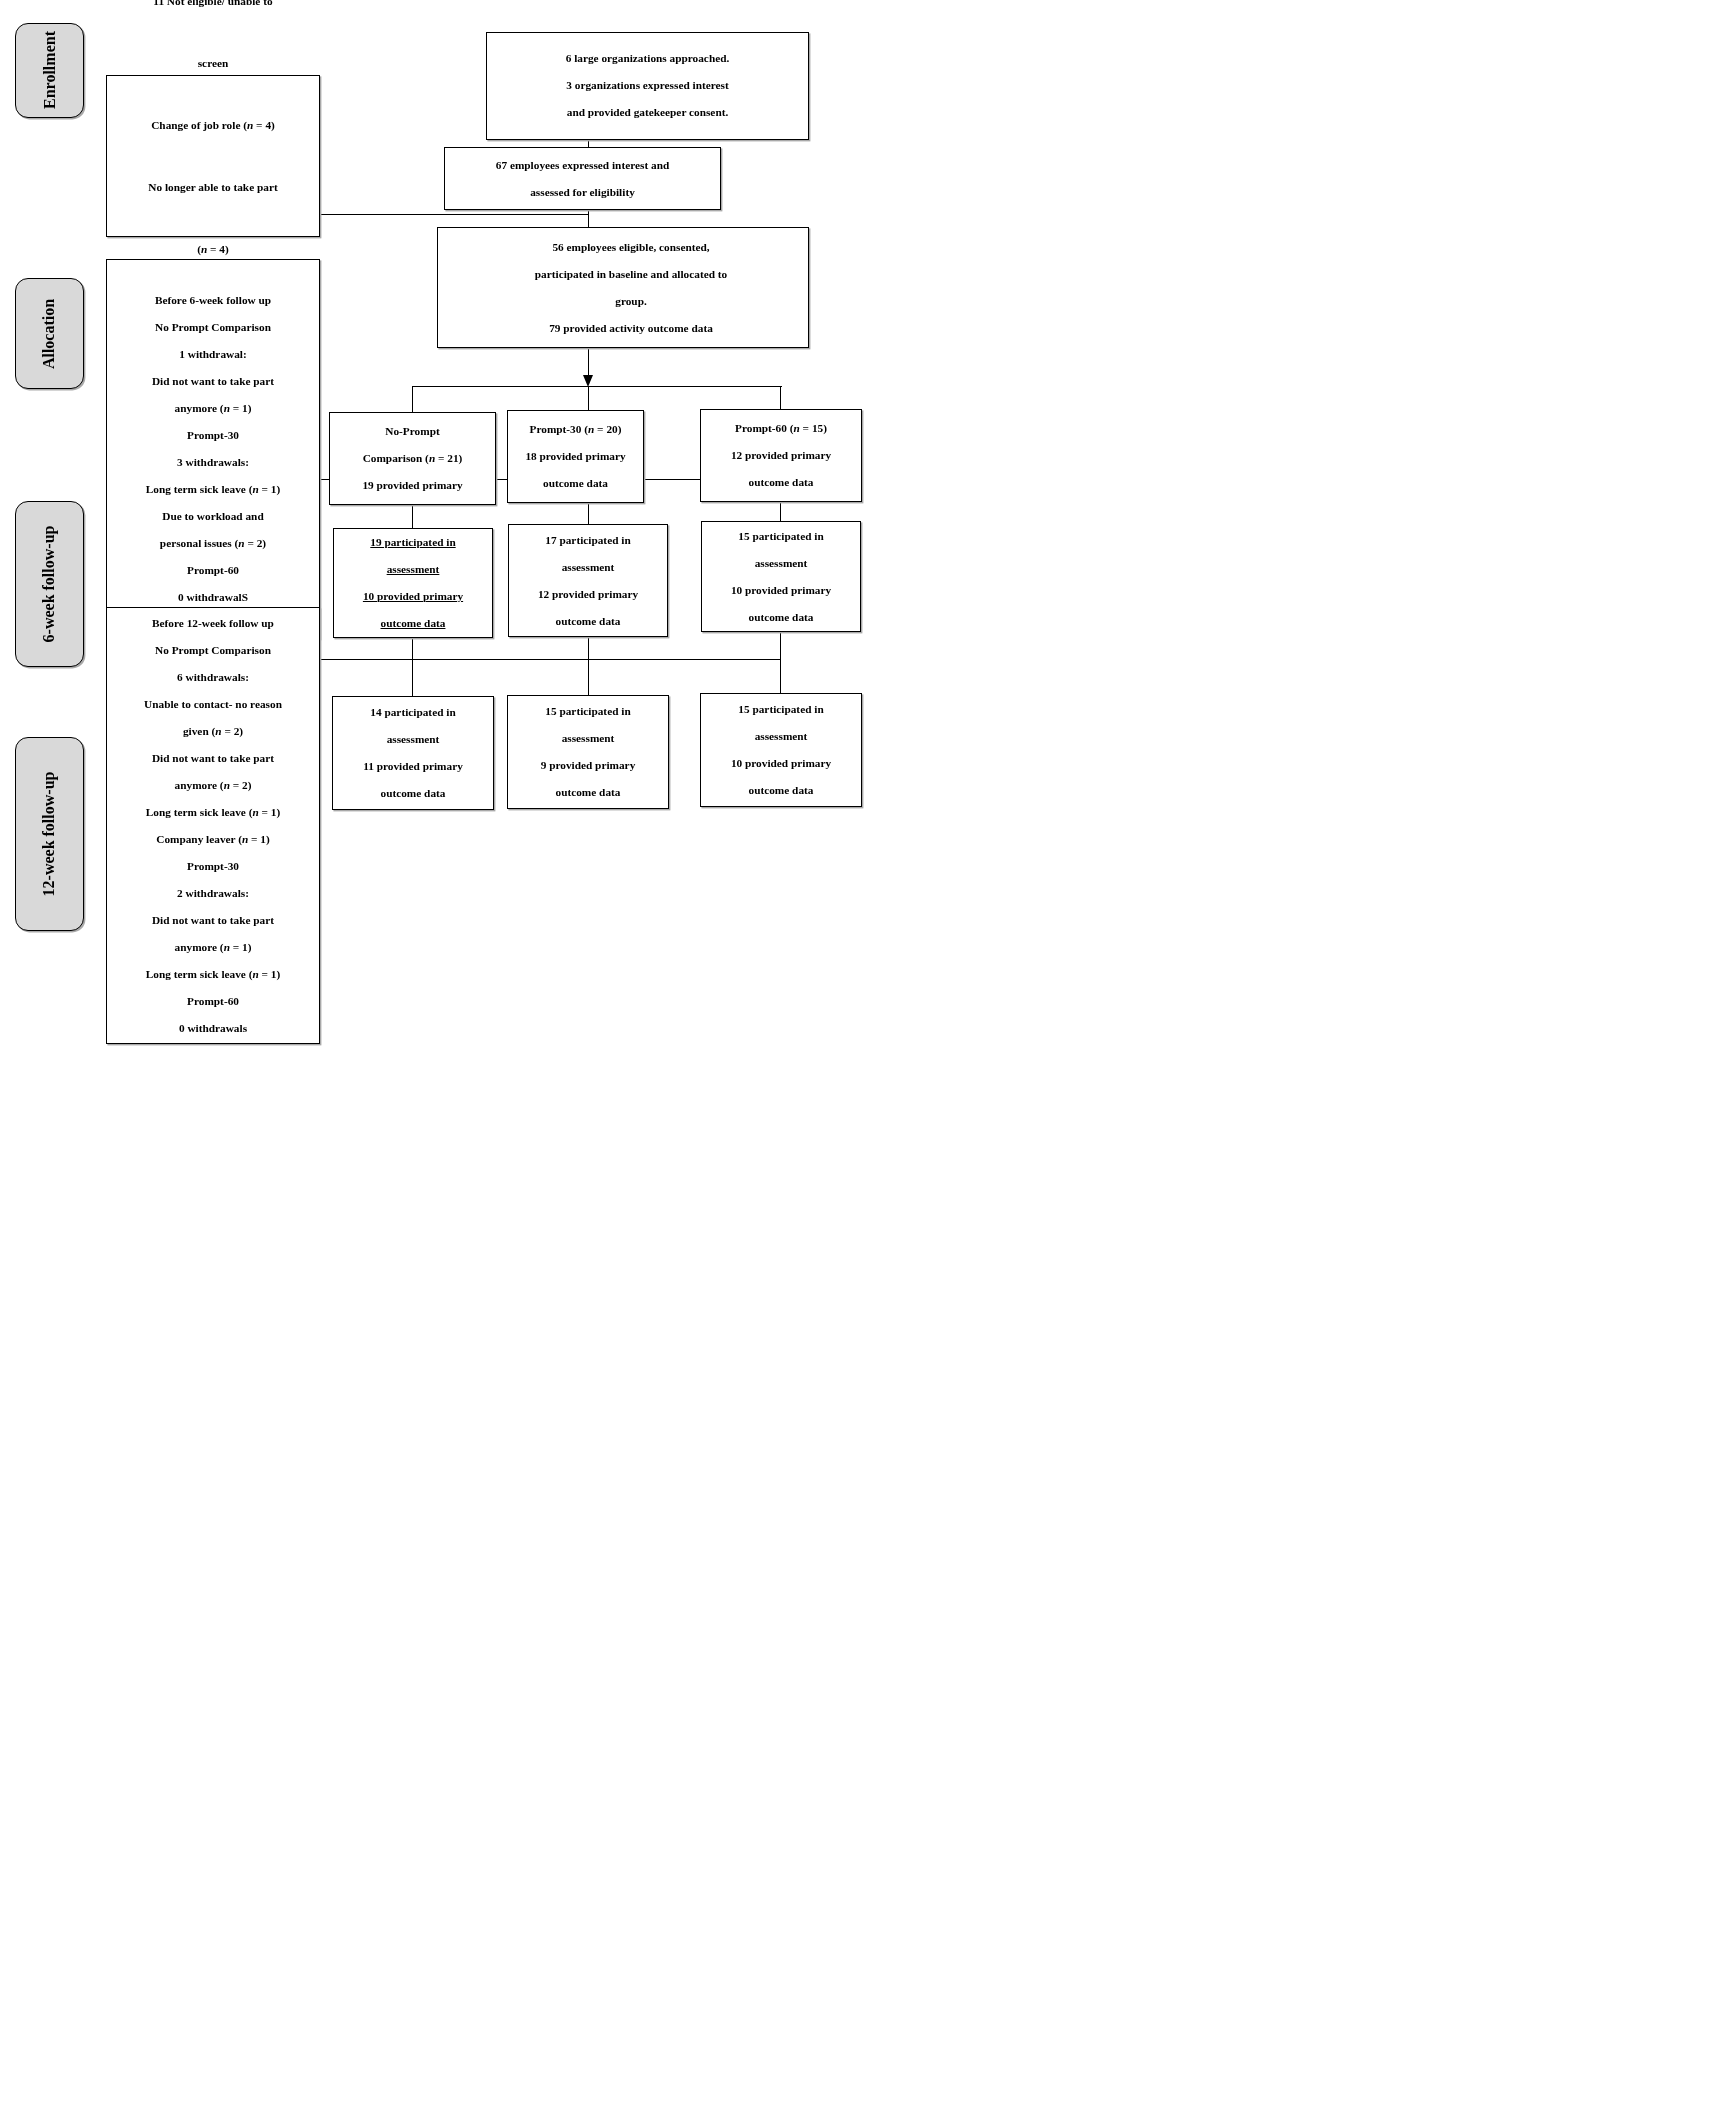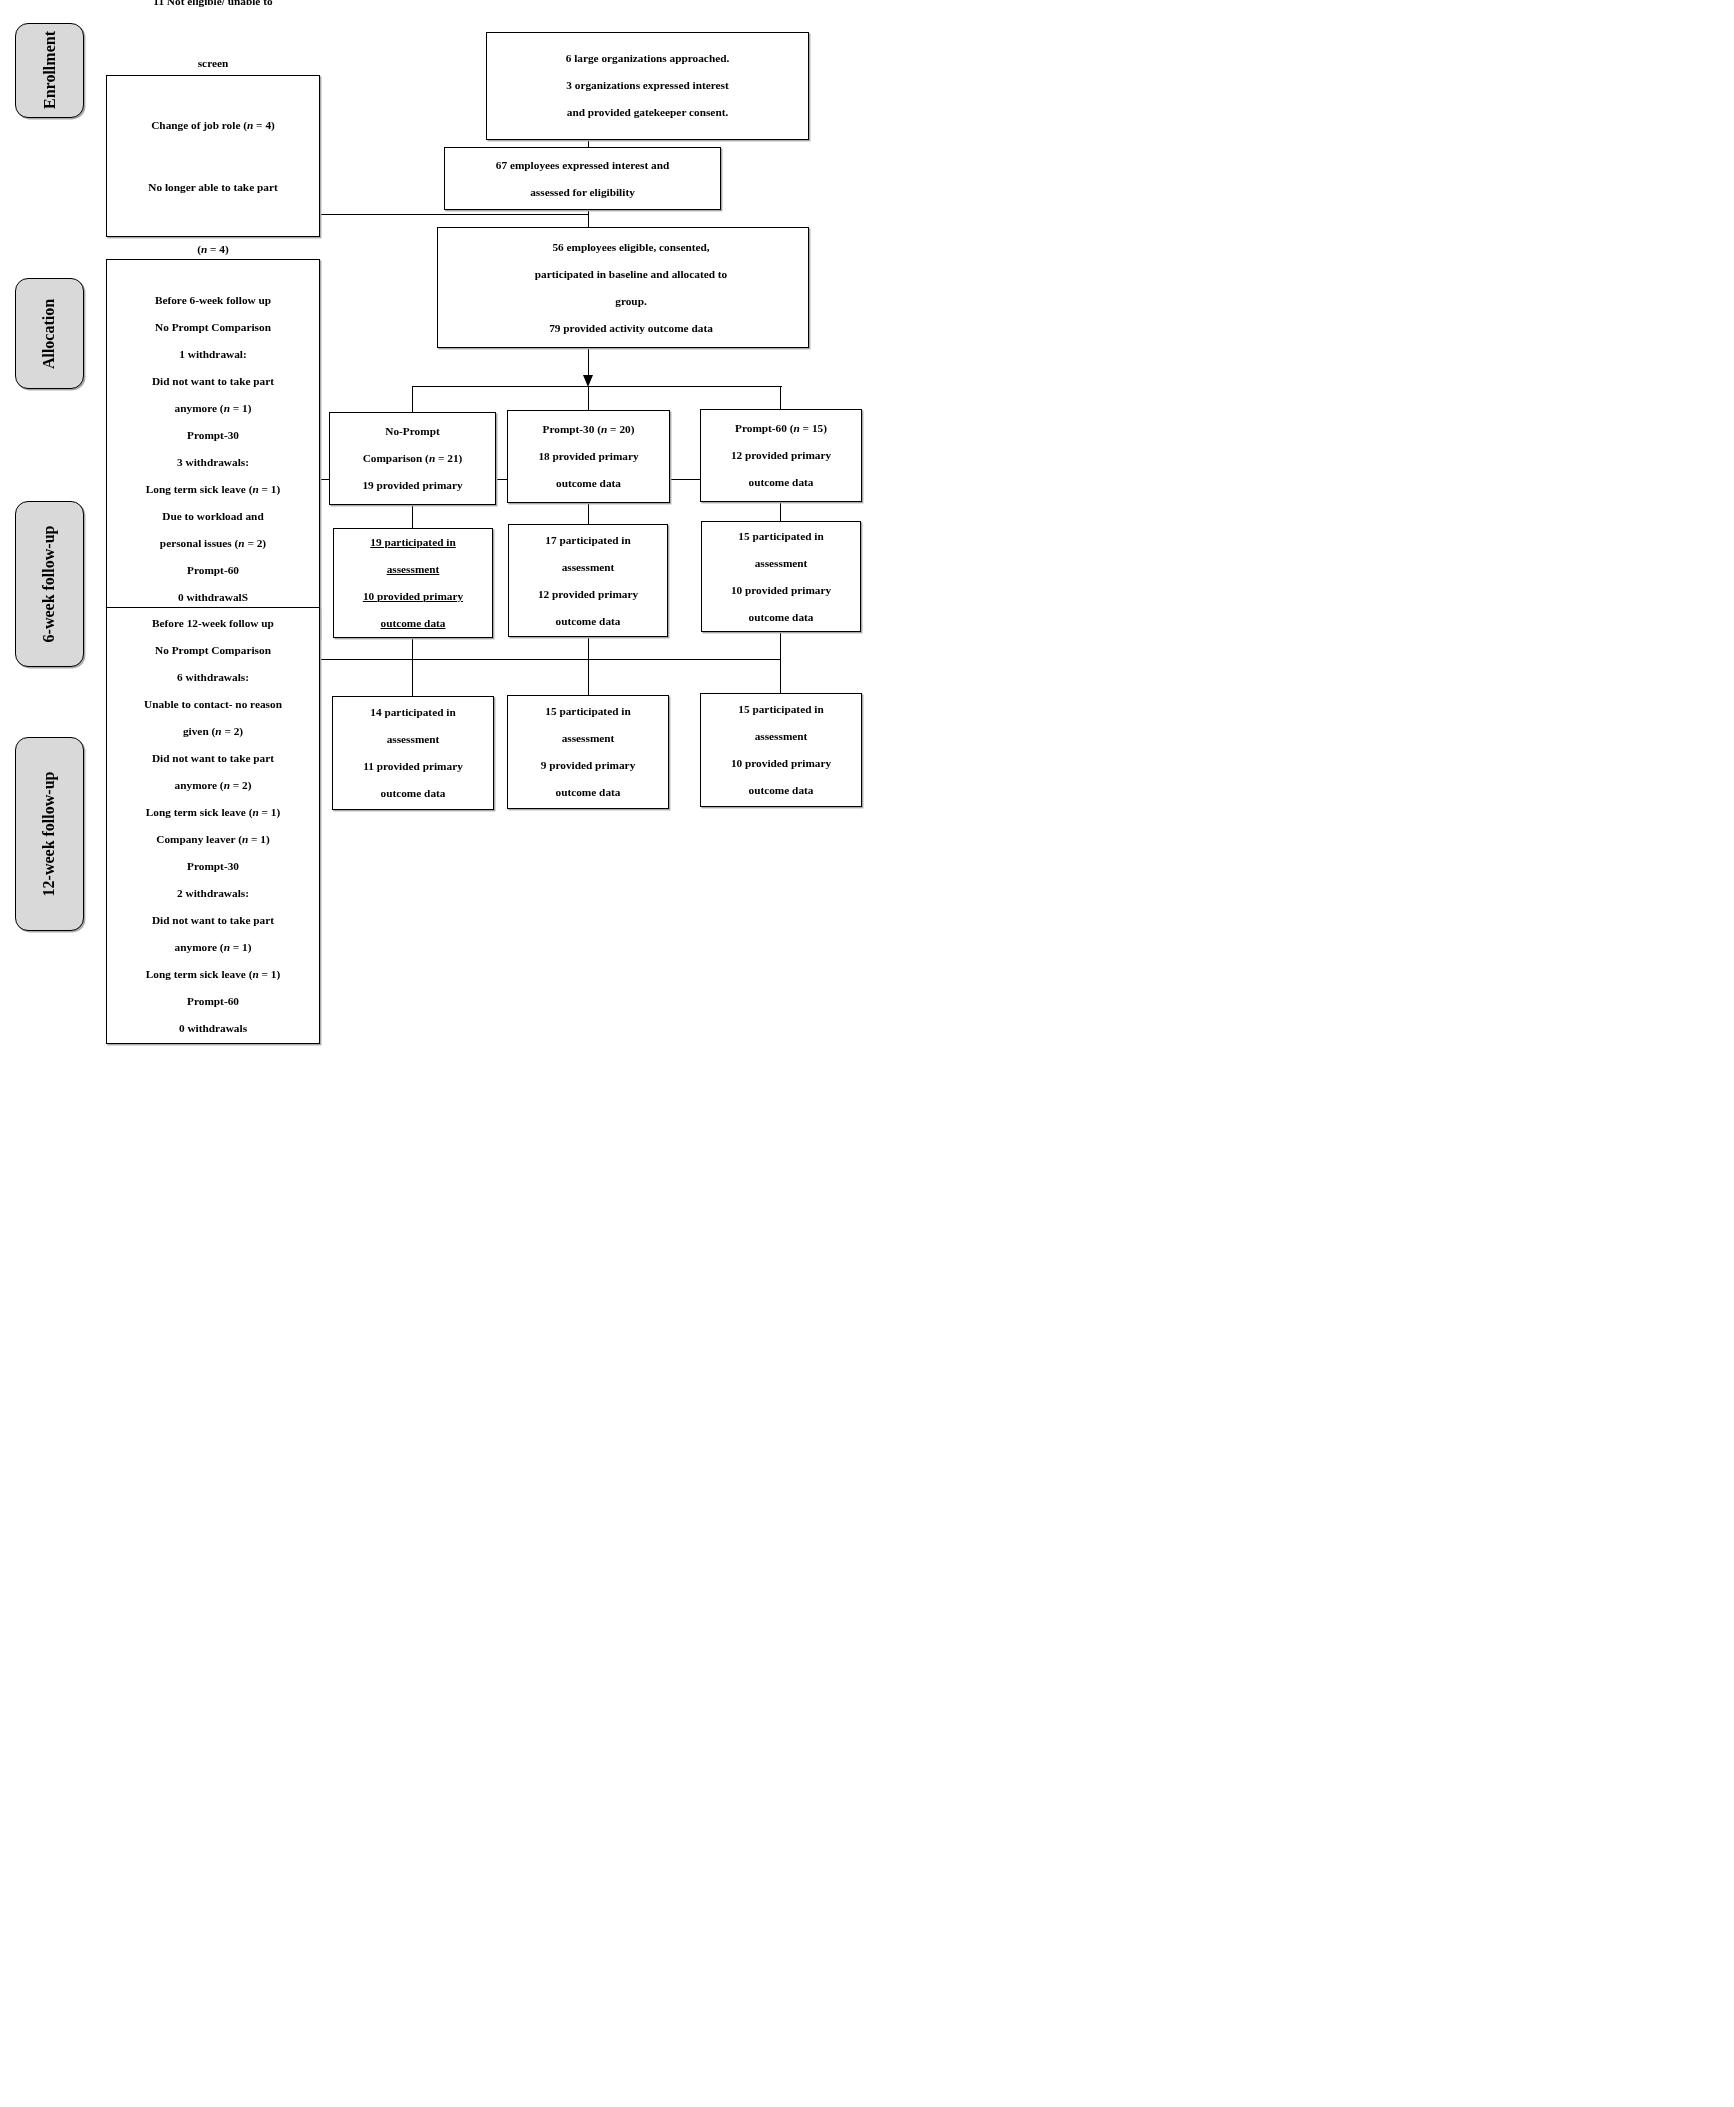--- a/index.html
+++ b/index.html
@@ -146,21 +146,21 @@
     <div class="line">Prompt-60</div>
     <div class="line">0 withdrawals</div>
   </div>
 
   <div class="box" style="left:329px; top:412px; width:167px; height:93px;">
     <div class="line">No-Prompt</div>
     <div class="line">Comparison (<i>n</i> = 21)</div>
     <div class="line">19 provided primary</div>
   </div>
 
-  <div class="box" style="left:507px; top:410px; width:163px; height:93px;">
+  <div class="box" style="left:507px; top:410px; width:137px; height:93px;">
     <div class="line">Prompt-30 (<i>n</i> = 20)</div>
     <div class="line">18 provided primary</div>
     <div class="line">outcome data</div>
   </div>
 
   <div class="box" style="left:700px; top:409px; width:162px; height:93px;">
     <div class="line">Prompt-60 (<i>n</i> = 15)</div>
     <div class="line">12 provided primary</div>
     <div class="line">outcome data</div>
   </div>

